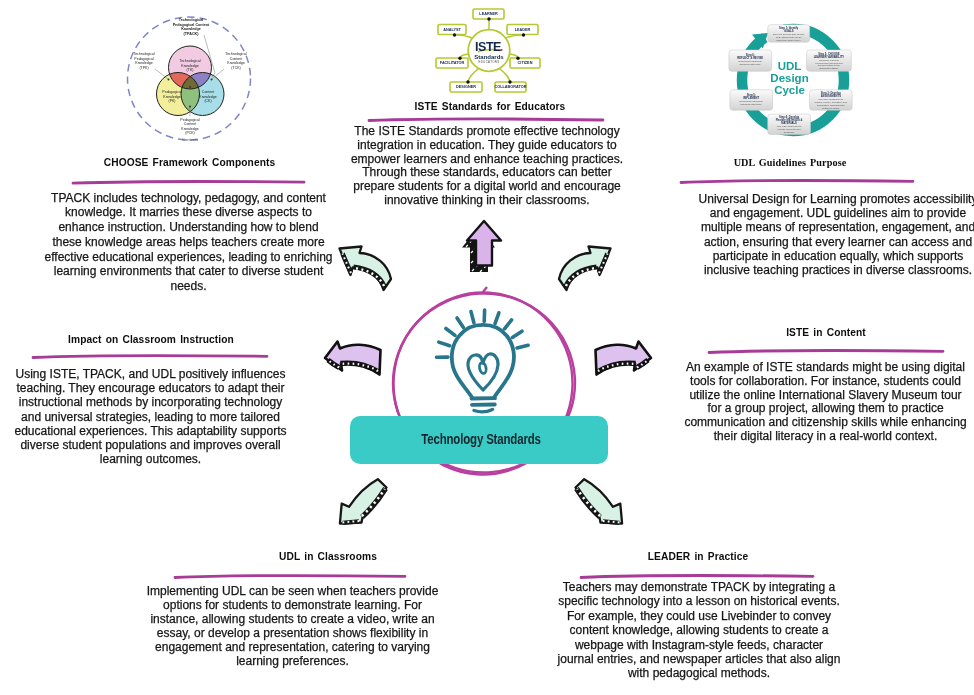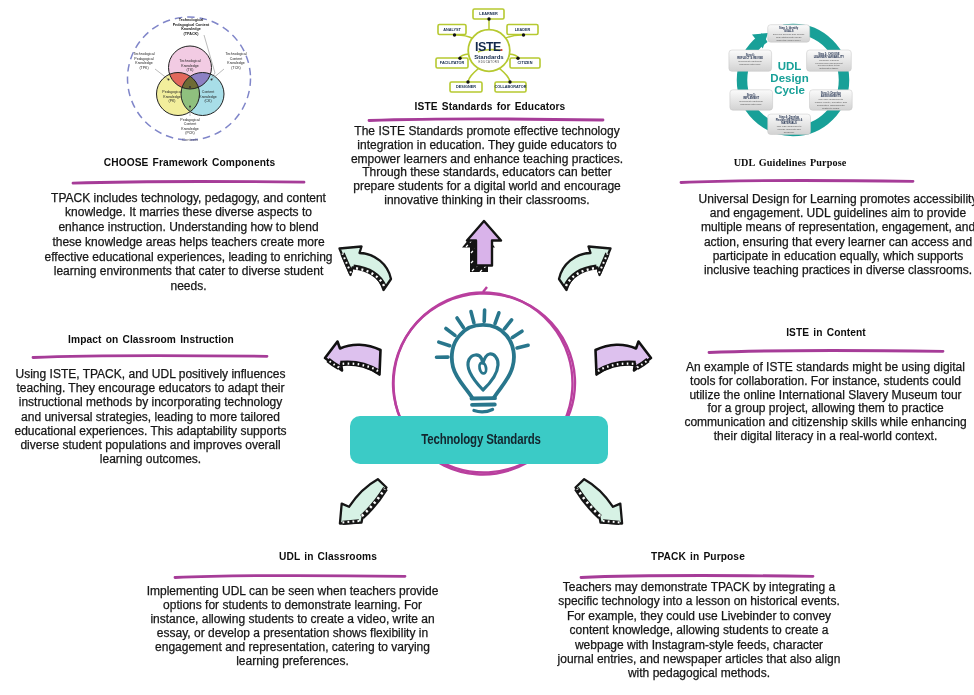--- a/index.html
+++ b/index.html
@@ -289,21 +289,21 @@
   <path d="M26,2 L9,21.5 L18,21.5 L18,46.5 L34,46.5 L34,21.5 L43,21.5 Z" fill="#d9b3ea" stroke="#141414" stroke-width="2.4" stroke-linejoin="round"></path>
 </g>
 </svg>
 
 <div class="title" style="left:189.5px;top:157px;">CHOOSE Framework Components</div>
 <div class="title" style="left:490px;top:101px;">ISTE Standards for Educators</div>
 <div class="title" style="left:790px;top:157px;font-family:Liberation Serif, serif;">UDL Guidelines Purpose</div>
 <div class="title" style="left:151px;top:334px;">Impact on Classroom Instruction</div>
 <div class="title" style="left:826px;top:327px;">ISTE in Content</div>
 <div class="title" style="left:292px;top:551px;margin-left:36px;">UDL in Classrooms</div>
-<div class="title" style="left:698px;top:551px;">TPACK in Purpose</div>
+<div class="title" style="left:698px;top:551px;">LEADER in Practice</div>
 
 <div class="body" style="left:188.5px;top:190.5px;line-height:14.8px;">TPACK includes technology, pedagogy, and content<br>knowledge. It marries these diverse aspects to<br>enhance instruction. Understanding how to blend<br>these knowledge areas helps teachers create more<br>effective educational experiences, leading to enriching<br>learning environments that cater to diverse student<br>needs.</div>
 <div class="body" style="left:487px;top:125px;line-height:13.8px;">The ISTE Standards promote effective technology<br>integration in education. They guide educators to<br>empower learners and enhance teaching practices.<br>Through these standards, educators can better<br>prepare students for a digital world and encourage<br>innovative thinking in their classrooms.</div>
 <div class="body" style="left:798px;top:192px;line-height:14.2px;margin-left:40px;">Universal Design for Learning promotes accessibility<br>and engagement. UDL guidelines aim to provide<br>multiple means of representation, engagement, and<br>action, ensuring that every learner can access and<br>participate in education equally, which supports<br>inclusive teaching practices in diverse classrooms.</div>
 <div class="body" style="left:150.5px;top:367px;line-height:14.2px;">Using ISTE, TPACK, and UDL positively influences<br>teaching. They encourage educators to adapt their<br>instructional methods by incorporating technology<br>and universal strategies, leading to more tailored<br>educational experiences. This adaptability supports<br>diverse student populations and improves overall<br>learning outcomes.</div>
 <div class="body" style="left:292.5px;top:584px;line-height:14px;">Implementing UDL can be seen when teachers provide<br>options for students to demonstrate learning. For<br>instance, allowing students to create a video, write an<br>essay, or develop a presentation shows flexibility in<br>engagement and representation, catering to varying<br>learning preferences.</div>
 <div class="body" style="left:825.5px;top:361px;line-height:13.8px;">An example of ISTE standards might be using digital<br>tools for collaboration. For instance, students could<br>utilize the online International Slavery Museum tour<br>for a group project, allowing them to practice<br>communication and citizenship skills while enhancing<br>their digital literacy in a real-world context.</div>
 <div class="body" style="left:699px;top:580px;line-height:14.4px;">Teachers may demonstrate TPACK by integrating a<br>specific technology into a lesson on historical events.<br>For example, they could use Livebinder to convey<br>content knowledge, allowing students to create a<br>webpage with Instagram-style feeds, character<br>journal entries, and newspaper articles that also align<br>with pedagogical methods.</div>
 
 <div style="position:absolute;left:481px;top:431px;transform:translateX(-50%) scaleX(0.79);

